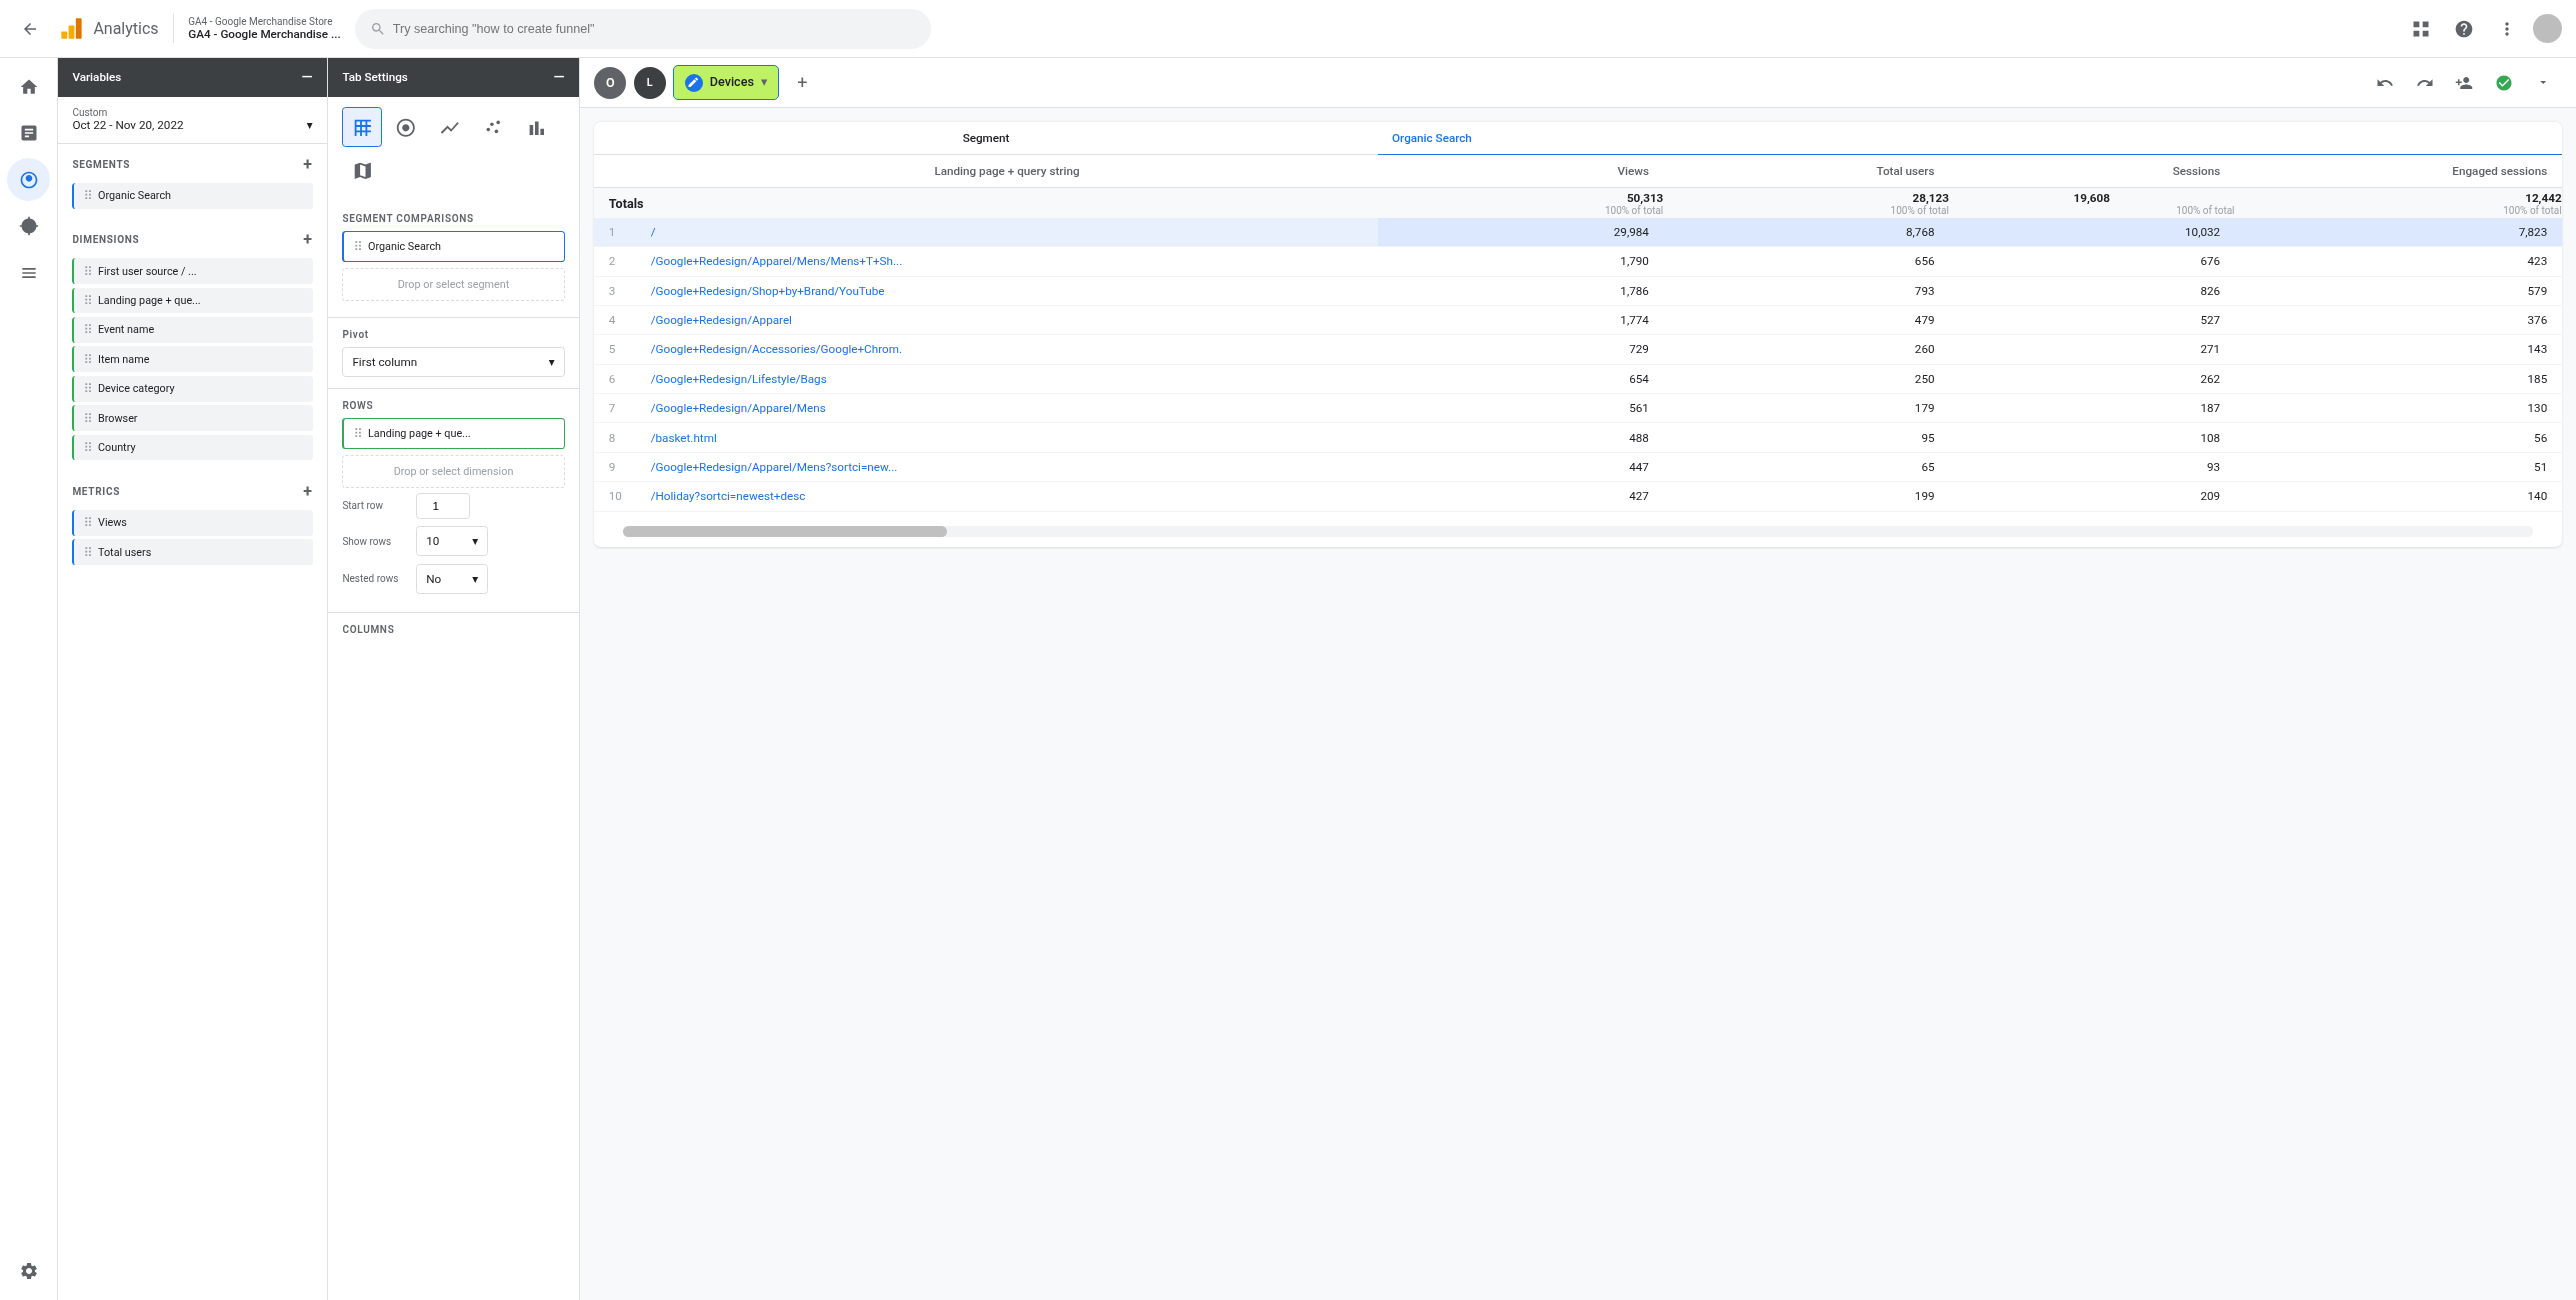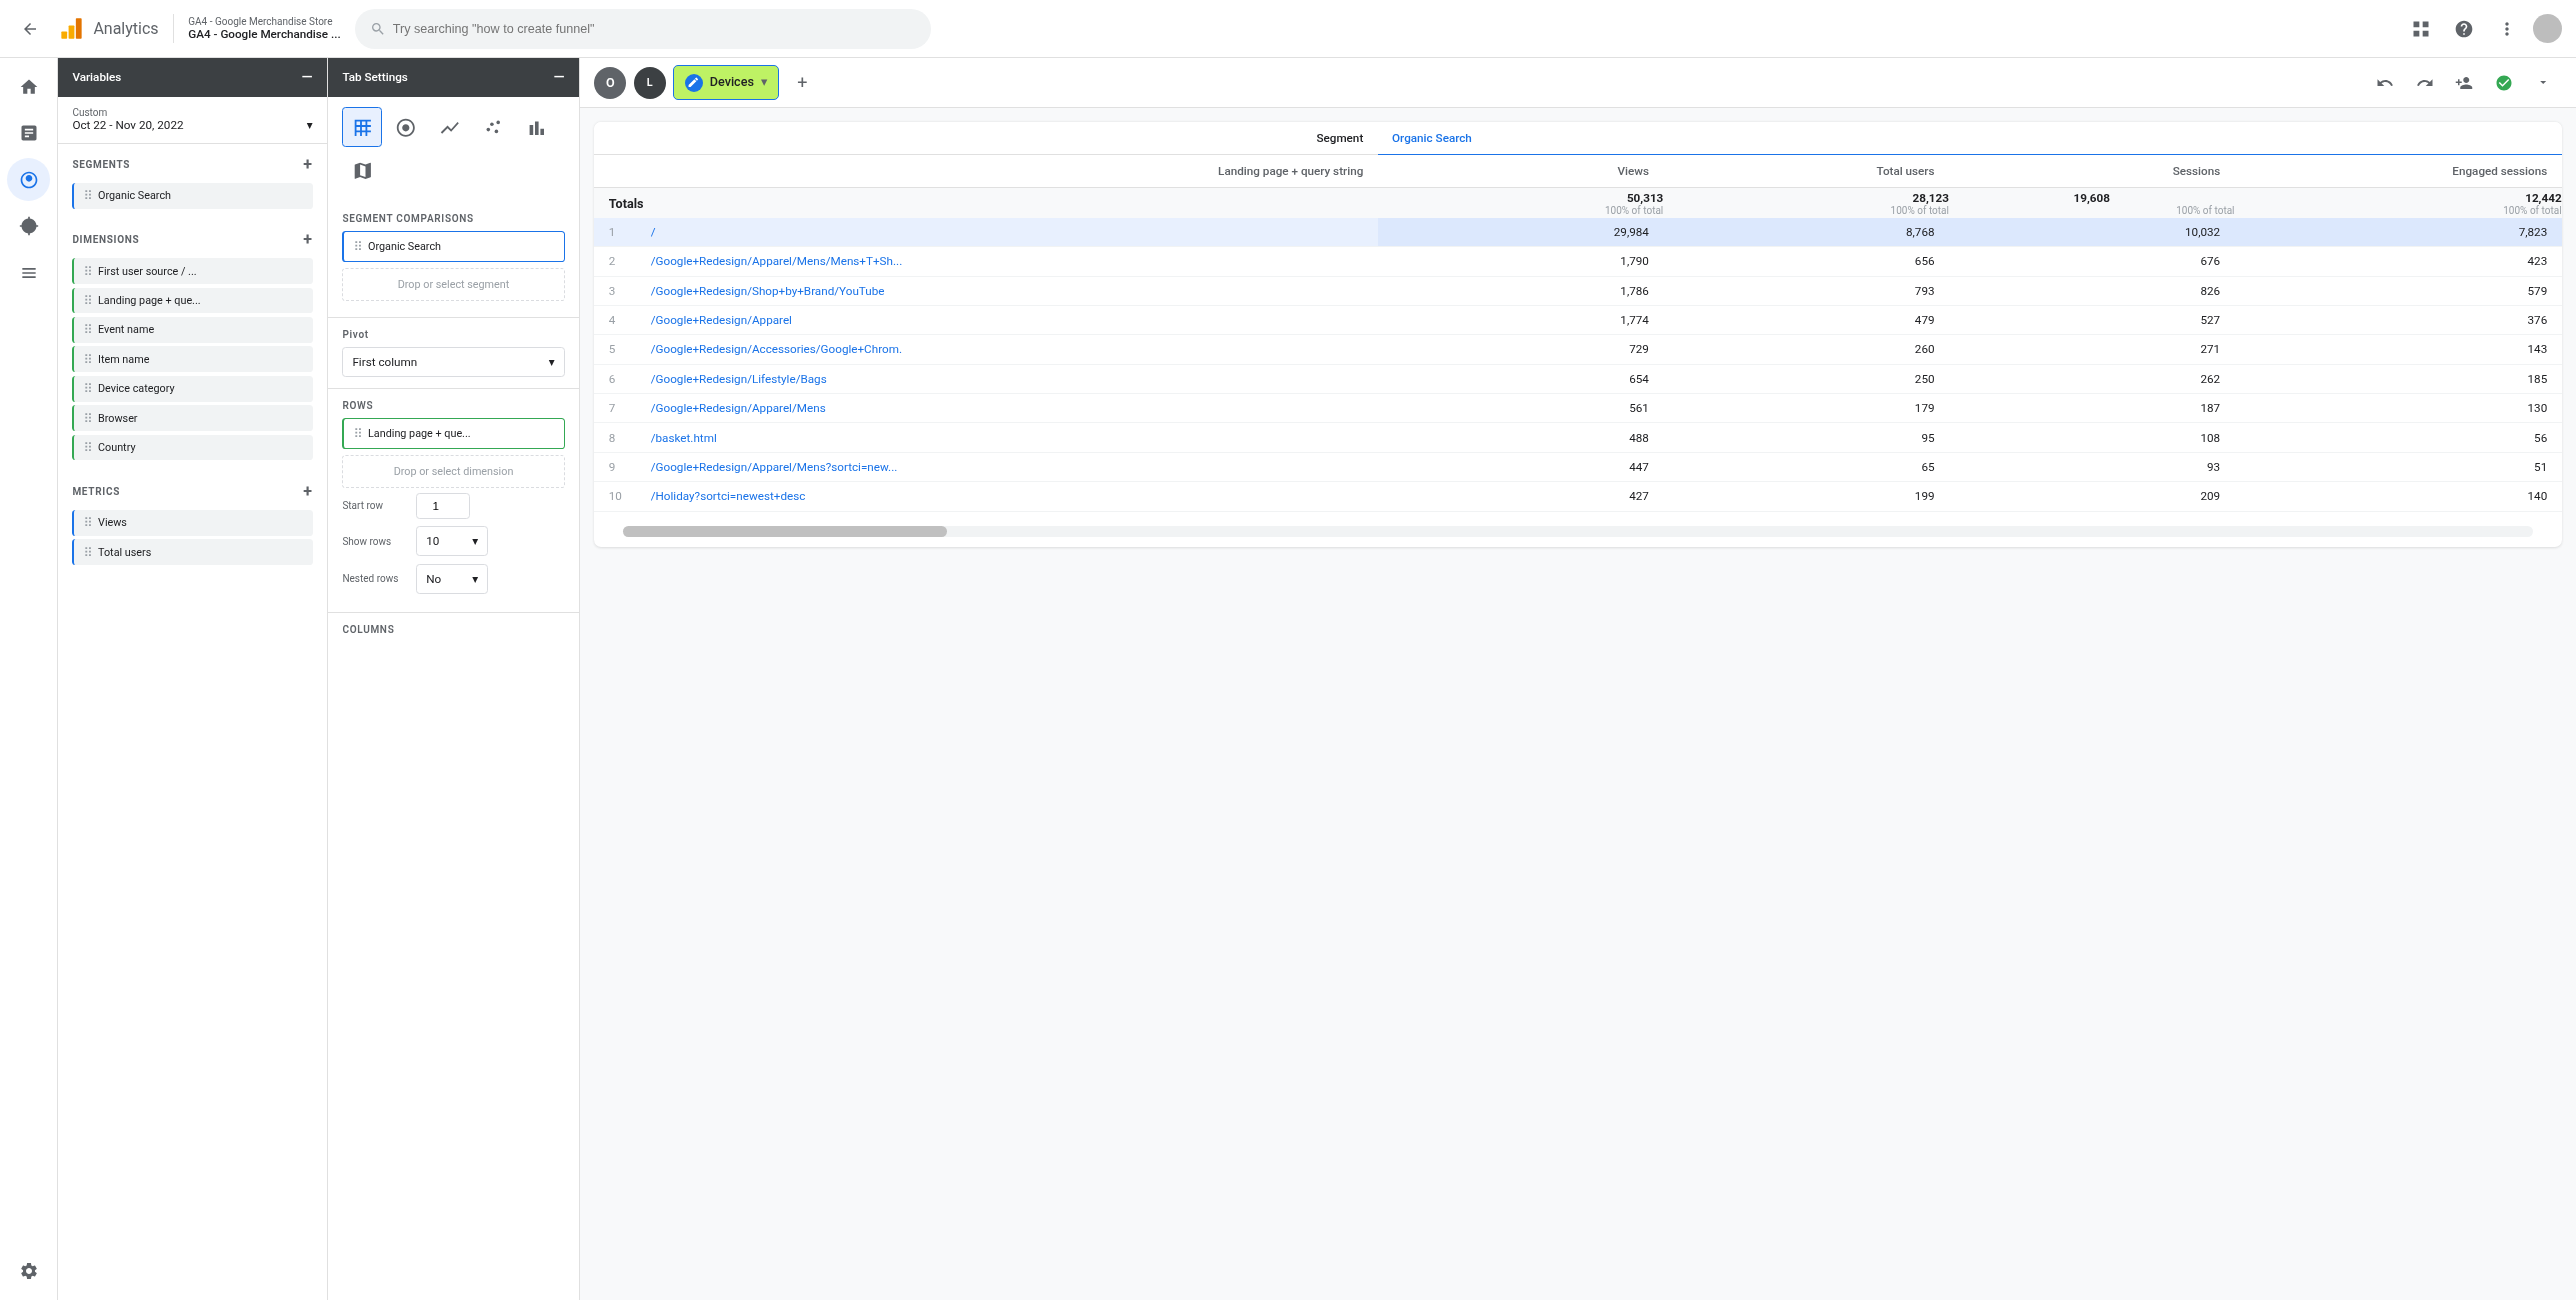--- a/index.html
+++ b/index.html
@@ -137,21 +137,21 @@
     .tab-spacer { flex: 1; }
     .tab-action-btns { display: flex; align-items: center; gap: 3.6px; }
 
     
     .data-area { flex: 1; overflow: auto; padding: 14.4px; }
     .data-table-container {
       background: #fff; border-radius: 7.2px; box-shadow: 0 0.9px 2.7px rgba(0,0,0,0.12); overflow: auto;
     }
     table { width: 100%; border-collapse: collapse; font-size: 11.7px; }
     thead tr th {
-      padding: 9px 14.4px; text-align: right; font-weight: 500; color: #5f6368;
+      padding: 9px 14.4px; text-align: center; font-weight: 500; color: #5f6368;
       border-bottom: 0.9px solid #e0e0e0; background: #fff; white-space: nowrap;
     }
     thead tr:first-child th { font-size: 11.7px; color: #202124; font-weight: 500; }
     .th-segment { min-width: 270px; }
     .th-number { text-align: right; min-width: 108px; }
     tbody tr td { padding: 7.2px 14.4px; border-bottom: 0.9px solid #f1f3f4; }
     .td-number { text-align: right; color: #202124; }
     .totals-row td { font-weight: 600; color: #202124; }
     .totals-row td.td-number { color: #202124; }
     .sub-total { font-size: 10px; color: #9aa0a6; font-weight: 400; }

